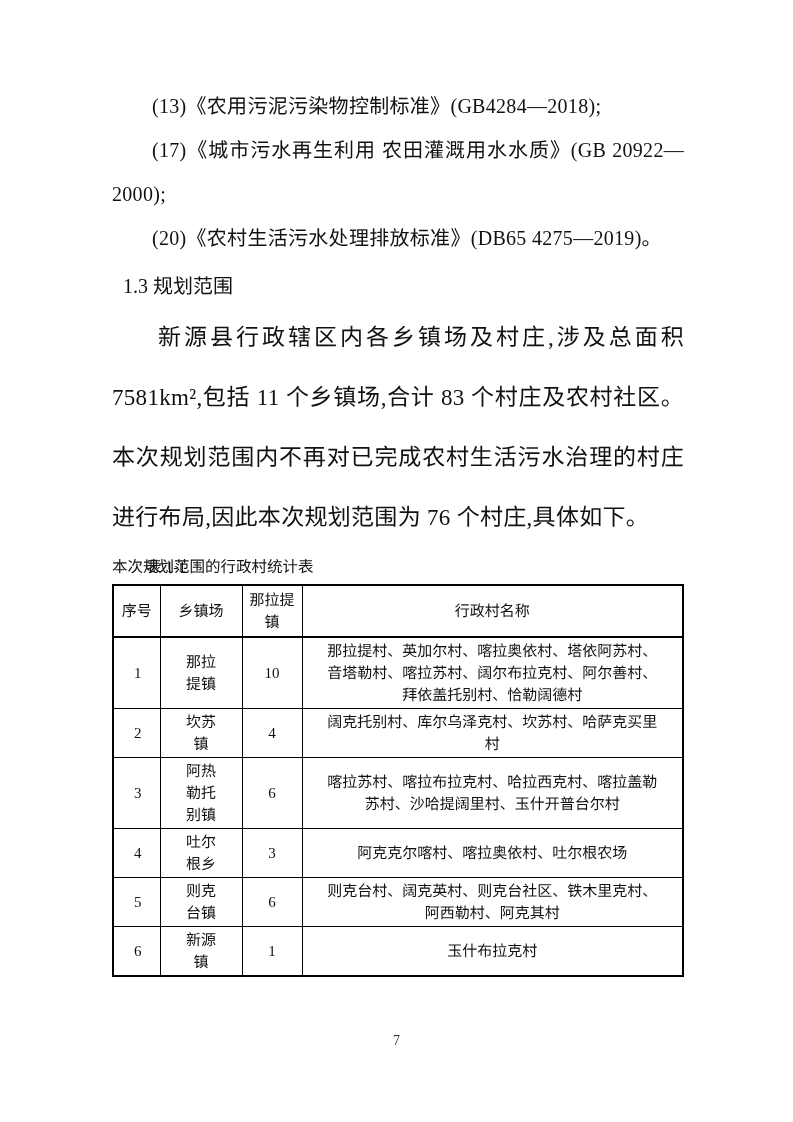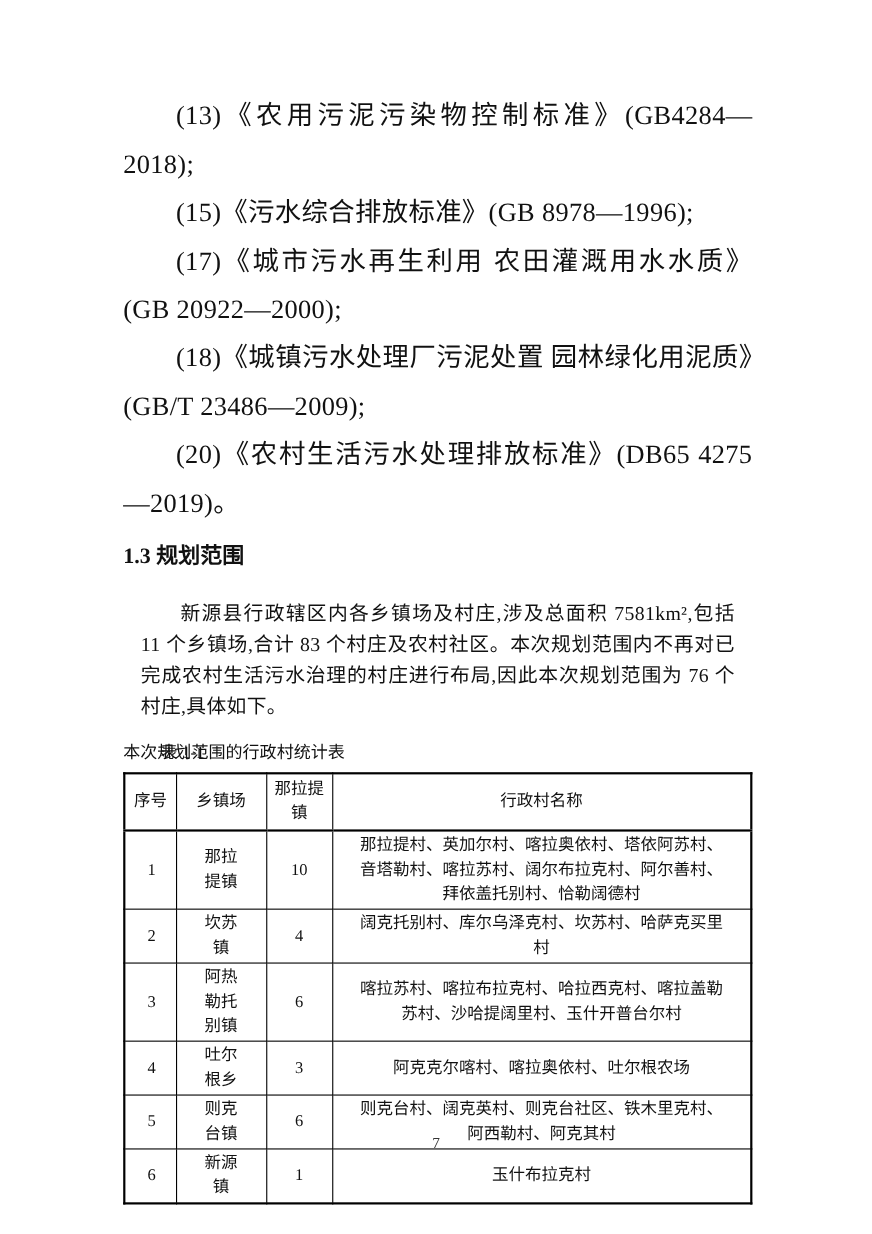--- a/index.html
+++ b/index.html
@@ -17,38 +17,38 @@
   }
   .content {
     position: absolute;
     left: 112px;
     top: 84px;
     width: 572px;
   }
   
   .ref-item {
     margin: 0;
-    font-size: 24px;
+    font-size: 20px;
     line-height: 44px;
     text-indent: 2em;
     text-align: justify;
     letter-spacing: 0.3px;
   }
   
   .section-heading {
-    margin: 4px 0 0 0;
+    margin: 4px 0 0 11px;
     font-size: 20px;
-    font-weight: bold;
+    font-weight: normal;
     line-height: 44px;
   }
   
   .body-paragraph {
-    margin: 16px;
-    font-size: 18px;
-    line-height: 28px;
+    margin: 0;
+    font-size: 23px;
+    line-height: 60px;
     text-indent: 2em;
     text-align: justify;
     letter-spacing: 0.3px;
   }
   
   .table-caption {
     position: relative;
     height: 30px;
     margin-top: 6px;
     font-size: 15.5px;
@@ -102,23 +102,21 @@
     font-size: 14px;
     color: #333;
   }
 </style>
 </head>
 <body>
 
 <div class="content">
 
   <p class="ref-item">(13)《农用污泥污染物控制标准》(GB4284—2018);</p>
-  <p class="ref-item">(15)《污水综合排放标准》(GB 8978—1996);</p>
   <p class="ref-item">(17)《城市污水再生利用 农田灌溉用水水质》(GB 20922—2000);</p>
-  <p class="ref-item">(18)《城镇污水处理厂污泥处置 园林绿化用泥质》(GB/T 23486—2009);</p>
   <p class="ref-item">(20)《农村生活污水处理排放标准》(DB65 4275—2019)。</p>
 
   <h2 class="section-heading">1.3 规划范围</h2>
 
   <p class="body-paragraph">新源县行政辖区内各乡镇场及村庄,涉及总面积 7581km²,包括 11 个乡镇场,合计 83 个村庄及农村社区。本次规划范围内不再对已完成农村生活污水治理的村庄进行布局,因此本次规划范围为 76 个村庄,具体如下。</p>
 
   <div class="table-caption">
     <span class="table-label">表 1-1</span>
     <span class="table-title">本次规划范围的行政村统计表</span>
   </div>

